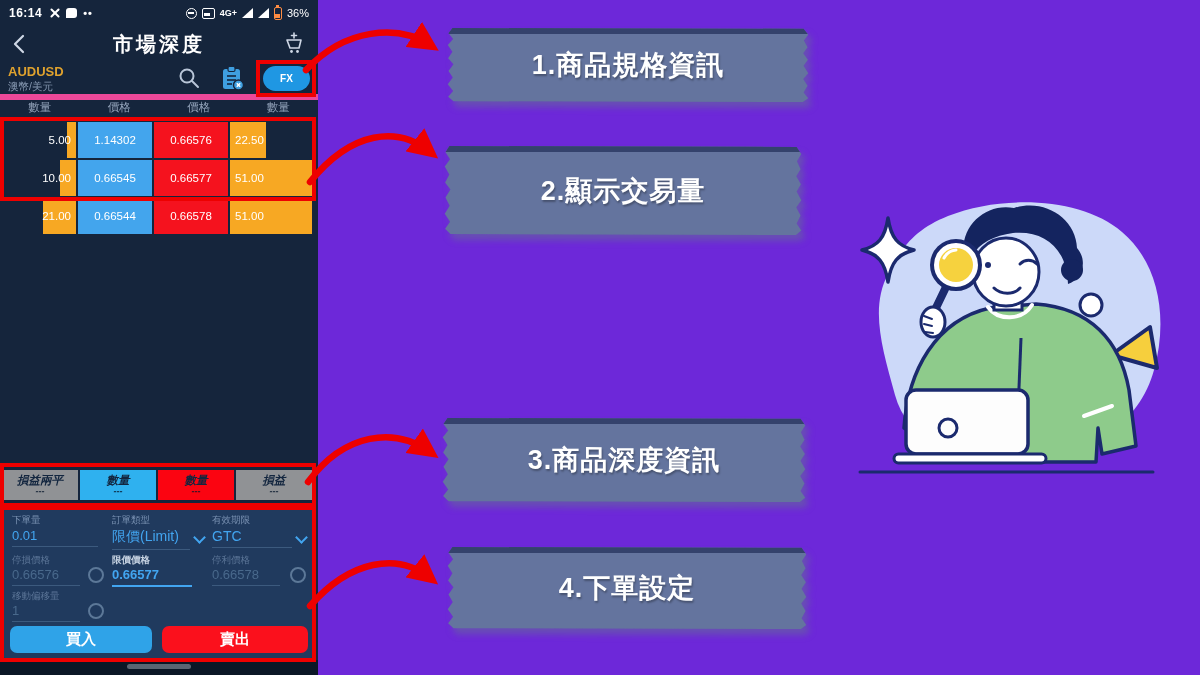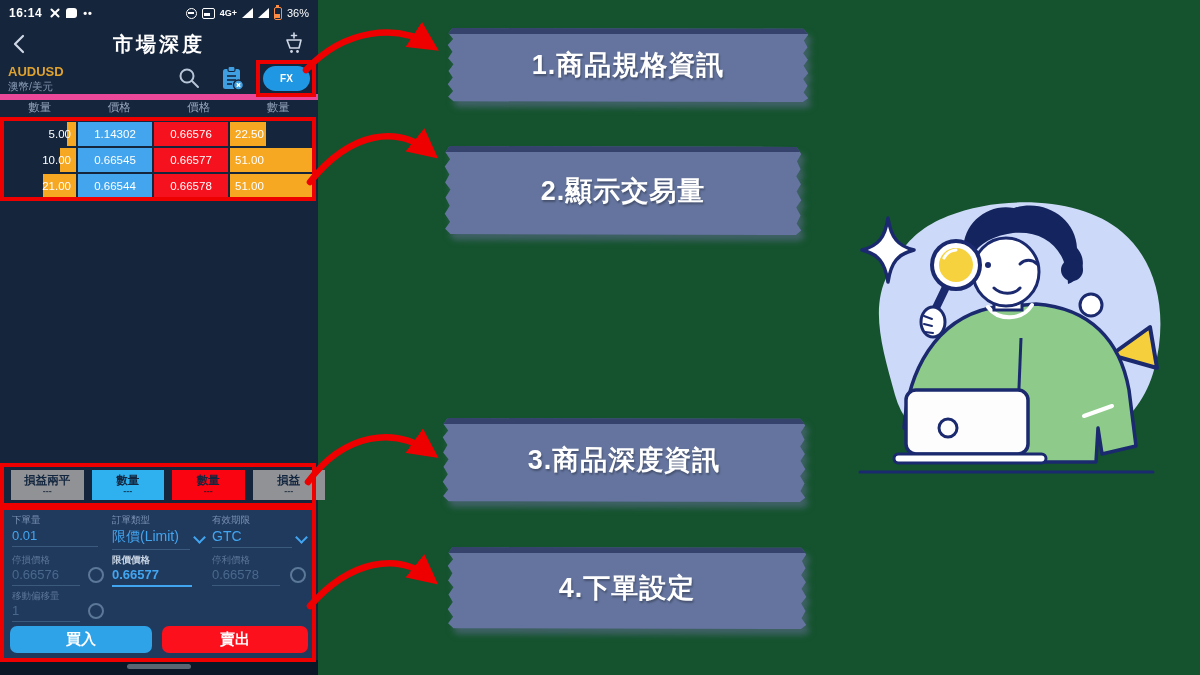--- a/index.html
+++ b/index.html
@@ -1,17 +1,17 @@
 <!DOCTYPE html>
 <html><head>
 <meta charset="utf-8">
 <style>
   * { margin:0; padding:0; box-sizing:border-box; }
   body { font-family:"Liberation Sans", sans-serif; }
-  .stage { position:relative; width:1200px; height:675px; background:#14532d; overflow:hidden; }
+  .stage { position:relative; width:1200px; height:675px; background:#6d28d9; overflow:hidden; }
 
   
   .phone { position:absolute; left:0; top:0; width:318px; height:675px; background:#15253c; }
 
   .statusbar { position:absolute; left:0; top:0; width:100%; height:26px; display:flex; align-items:center; padding:0 9px; color:#fff; }
   .sb-time { font-size:12px; font-weight:bold; letter-spacing:.5px; }
   .sb-left-icons { display:flex; align-items:center; gap:6px; margin-left:8px; }
   .xicon { position:relative; width:10px; height:10px; }
   .xicon::before,.xicon::after{ content:''; position:absolute; left:4px; top:-1px; width:2px; height:12px; background:#fff; border-radius:1px;}
   .xicon::before{ transform:rotate(45deg);} .xicon::after{ transform:rotate(-45deg);}
@@ -36,33 +36,33 @@
   .symbolrow { position:absolute; left:0; top:62px; width:100%; height:38px; display:flex; align-items:center; padding:0 8px; border-bottom:6px solid #ec4899; }
   .symcode { color:#dfa22e; font-size:13px; font-weight:bold; line-height:1.2; }
   .symname { color:#8799b2; font-size:10.5px; line-height:1.2; }
   .symicons { margin-left:auto; display:flex; align-items:center; gap:18px; }
   .fxpill { width:47px; height:25px; border-radius:13px; background:#1f97e3; color:#fff; font-size:10px; font-weight:bold; display:flex; align-items:center; justify-content:center; }
 
   .colheads { position:absolute; left:0; top:100px; width:100%; height:20px; display:flex; color:#93a3ba; font-size:11.5px; }
   .colheads span { flex:1; text-align:center; }
 
   .depth { position:absolute; left:2px; top:122px; width:312px; }
-  .drow { position:relative; height:24px; margin-bottom:2px; display:flex; gap:2px; }
+  .drow { position:relative; height:36px; margin-bottom:2px; display:flex; gap:2px; }
   .cell { position:relative; height:100%; display:flex; align-items:center; overflow:hidden; }
   .qL { width:74px; justify-content:flex-end; }
   .qR { width:82px; justify-content:flex-start; }
   .bidc { width:74px; background:#43a5ed; justify-content:center; }
   .askc { width:74px; background:#f5121e; justify-content:center; }
   .cell, .qtxt { color:#ffffff; font-size:11.5px; }
   .barL { position:absolute; right:0; top:0; bottom:0; background:#f7a823; }
   .barR { position:absolute; left:0; top:0; bottom:0; background:#f7a823; }
   .qtxt { position:relative; z-index:2; }
   .qL .qtxt { padding-right:5px; } .qR .qtxt { padding-left:5px; }
 
-  .quickrow { position:absolute; left:11px; top:470px; width:314px; display:flex; gap:8px; }
+  .quickrow { position:absolute; left:2px; top:470px; width:314px; display:flex; gap:2px;font-style:italic; }
   .qbtn { width:76px; height:30px; display:flex; flex-direction:column; align-items:center; justify-content:center; font-weight:bold; }
   .qbtn .ql { font-size:11.5px; color:#13263f; line-height:1.15; }
   .qbtn .qv { font-size:9px; color:rgba(10,25,45,.75); line-height:1; }
   .qb-gray { background:#909295; } .qb-blue { background:#2fb1ef; } .qb-red { background:#fb0411; }
 
   .formpanel { position:absolute; left:2px; top:508px; width:312px; height:150px; background:#203a5e; border-radius:3px; }
   .flabel { position:absolute; font-size:9.5px; color:#7b93b4; }
   .flabel.dim { color:#5c7698; }
   .flabel.bright { color:#c7d3e2; font-weight:bold; }
   .fval { position:absolute; font-size:13px; color:#42a5f0; border-bottom:1px solid #3c5a7e; padding-bottom:3px; }

